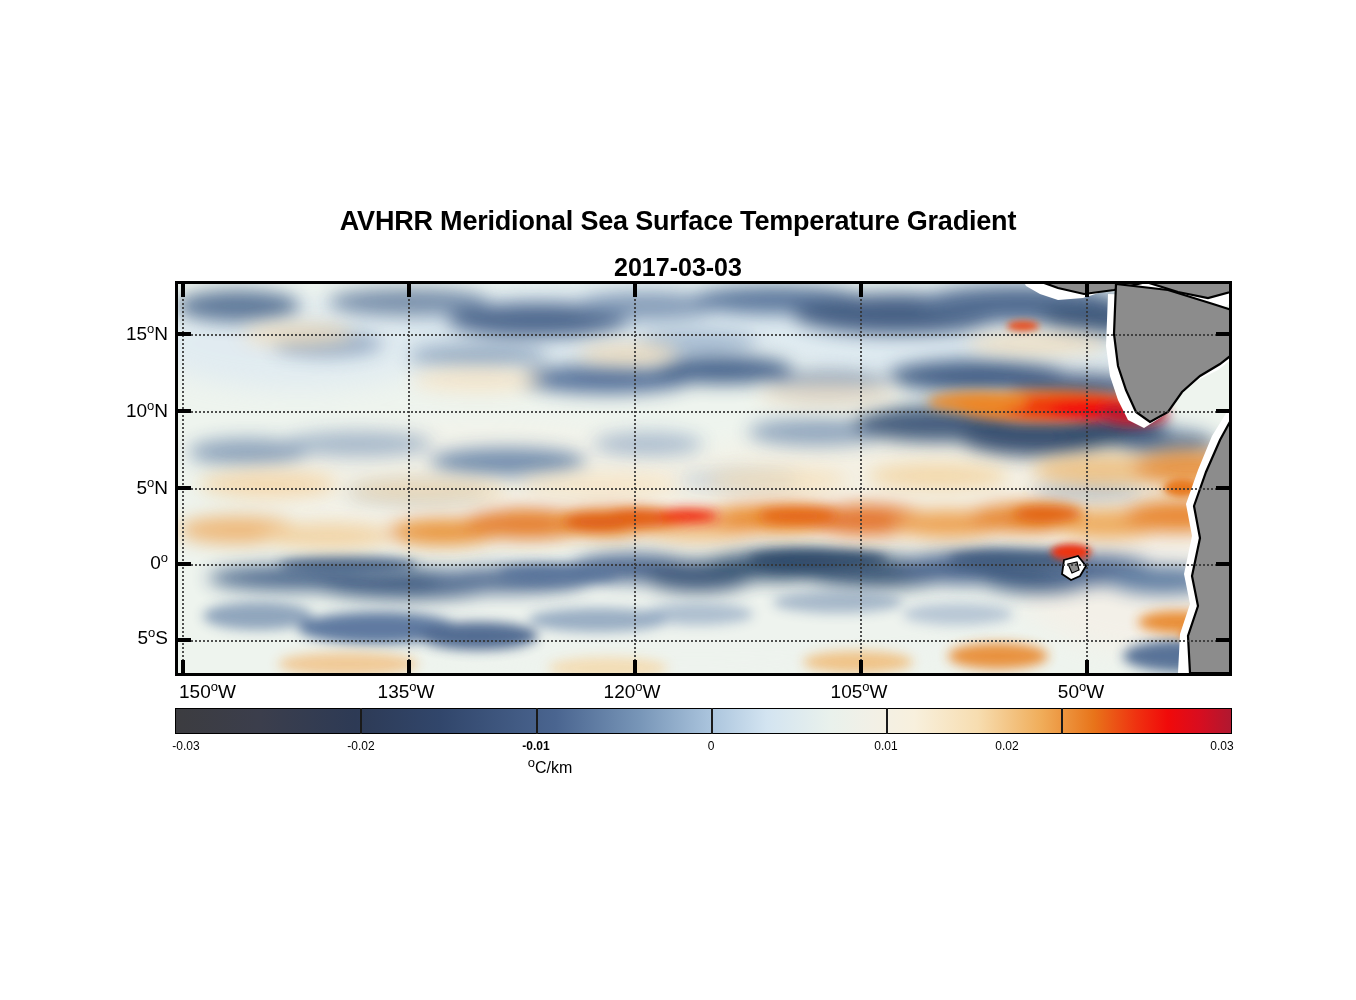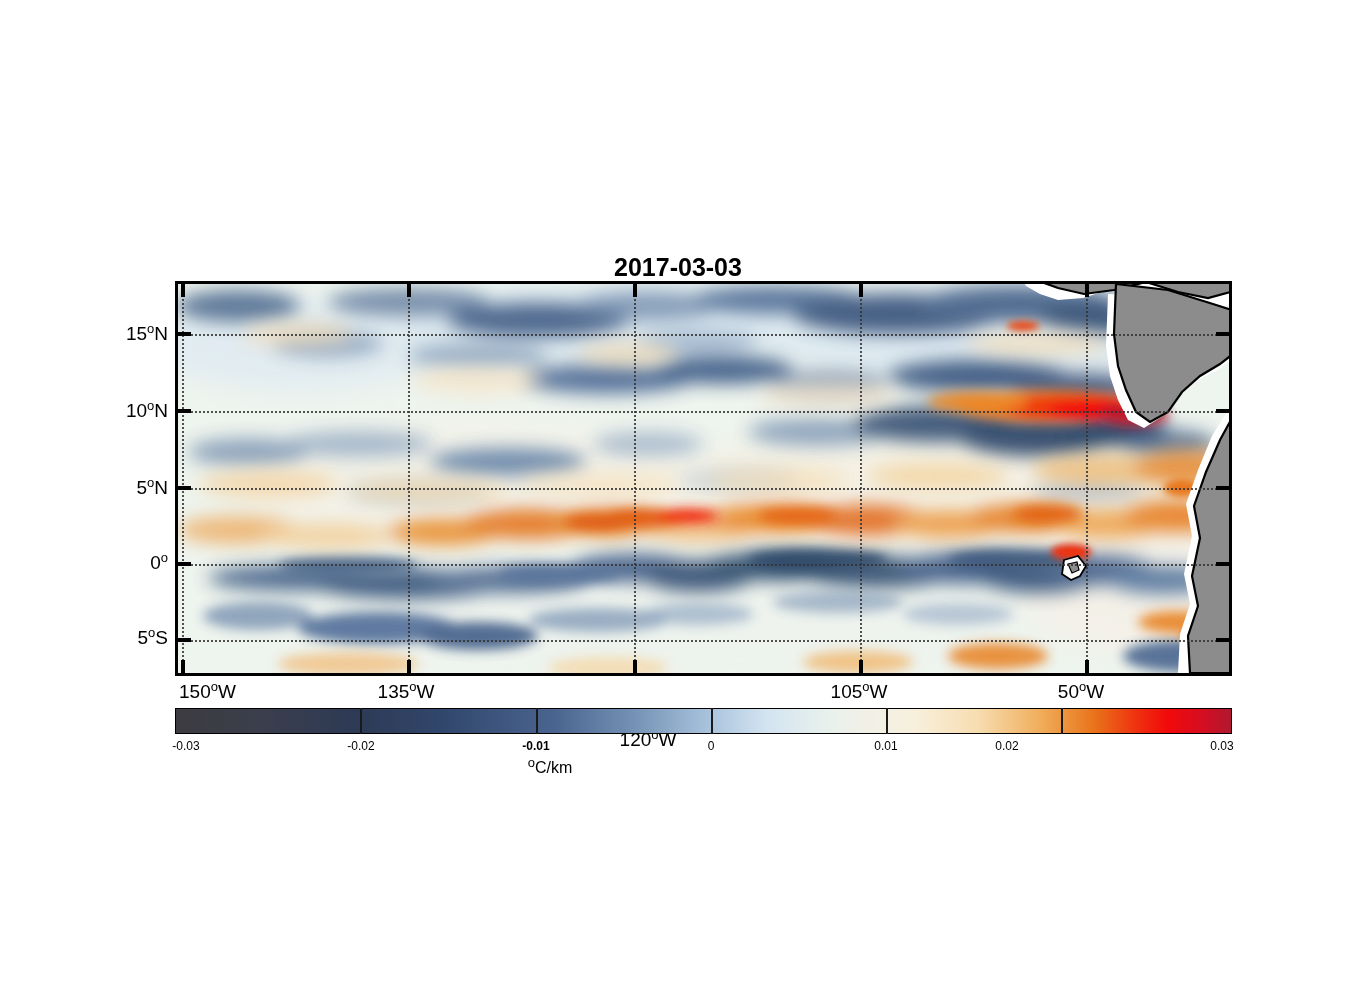--- a/index.html
+++ b/index.html
@@ -65,20 +65,21 @@
   .cblab{position:absolute;top:739px;font-size:12px;white-space:nowrap;
          transform:translateX(-50%);}
   .cbunit{position:absolute;left:0;top:759px;width:1100px;text-align:center;
           font-size:16px;}
 </style>
 </head>
 <body>
 
 <div class="figure">
 
+  <div class="title">AVHRR Meridional Sea Surface Temperature Gradient</div>
   <div class="subtitle">2017-03-03</div>
 
   <div class="axes">
     <div class="mapclip">
       <svg class="mapsvg" viewBox="0 0 1051 389" preserveAspectRatio="none">
         <defs>
           <filter id="blurA" x="-25%" y="-25%" width="150%" height="150%">
             <feGaussianBlur stdDeviation="9"></feGaussianBlur>
           </filter>
           <filter id="blurB" x="-25%" y="-25%" width="150%" height="150%">
@@ -296,21 +297,21 @@
   </div>
 
   <div class="ylab" style="top:334px;"><span>15</span><span class="sup">o</span><span>N</span></div>
   <div class="ylab" style="top:411px;"><span>10</span><span class="sup">o</span><span>N</span></div>
   <div class="ylab" style="top:488px;"><span>5</span><span class="sup">o</span><span>N</span></div>
   <div class="ylab" style="top:563px;"><span>0</span><span class="sup">o</span><span></span></div>
   <div class="ylab" style="top:638px;"><span>5</span><span class="sup">o</span><span>S</span></div>
 
   <div class="xlab" style="left:179px;transform:none;"><span>150</span><span class="sup">o</span><span>W</span></div>
   <div class="xlab" style="left:406px;"><span>135</span><span class="sup">o</span><span>W</span></div>
-  <div class="xlab" style="left:648px;margin-top:48px;"><span>120</span><span class="sup">o</span><span>W</span></div>
+  <div class="xlab" style="left:632px;"><span>120</span><span class="sup">o</span><span>W</span></div>
   <div class="xlab" style="left:859px;"><span>105</span><span class="sup">o</span><span>W</span></div>
   <div class="xlab" style="left:1081px;"><span>50</span><span class="sup">o</span><span>W</span></div>
 
   <div class="cbar"></div>
 
   <div class="cbtick" style="left:360px;"></div>
   <div class="cbtick" style="left:536px;"></div>
   <div class="cbtick" style="left:711px;"></div>
   <div class="cbtick" style="left:886px;"></div>
   <div class="cbtick" style="left:1061px;"></div>

